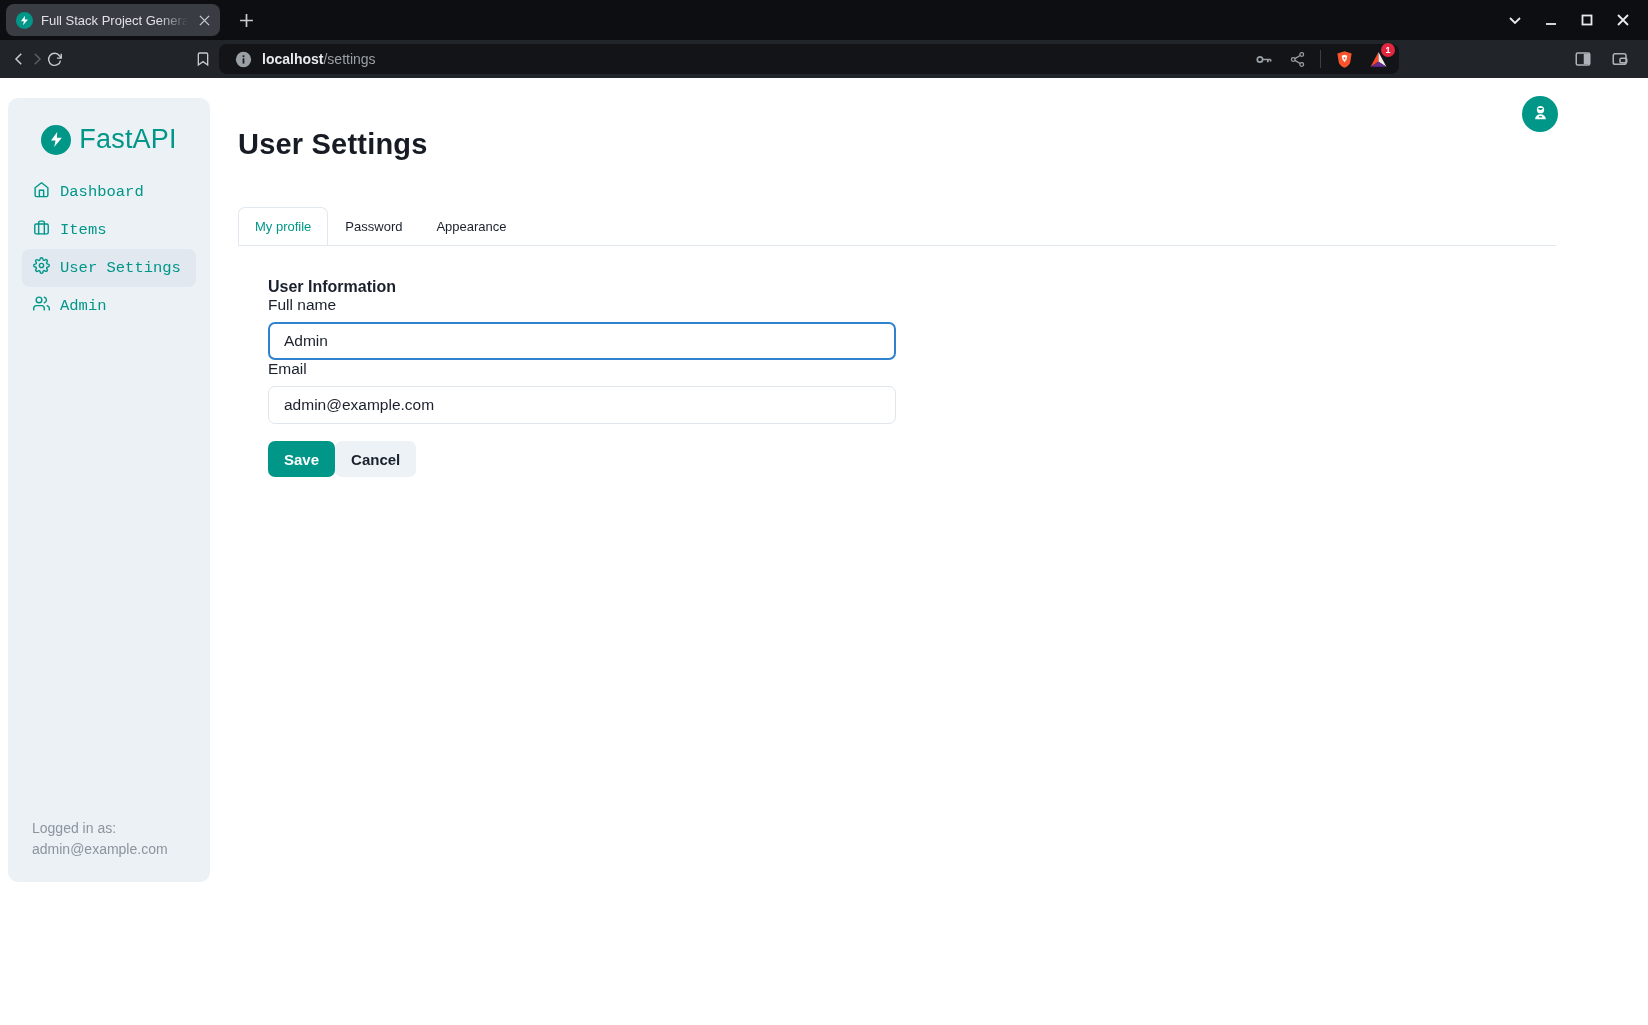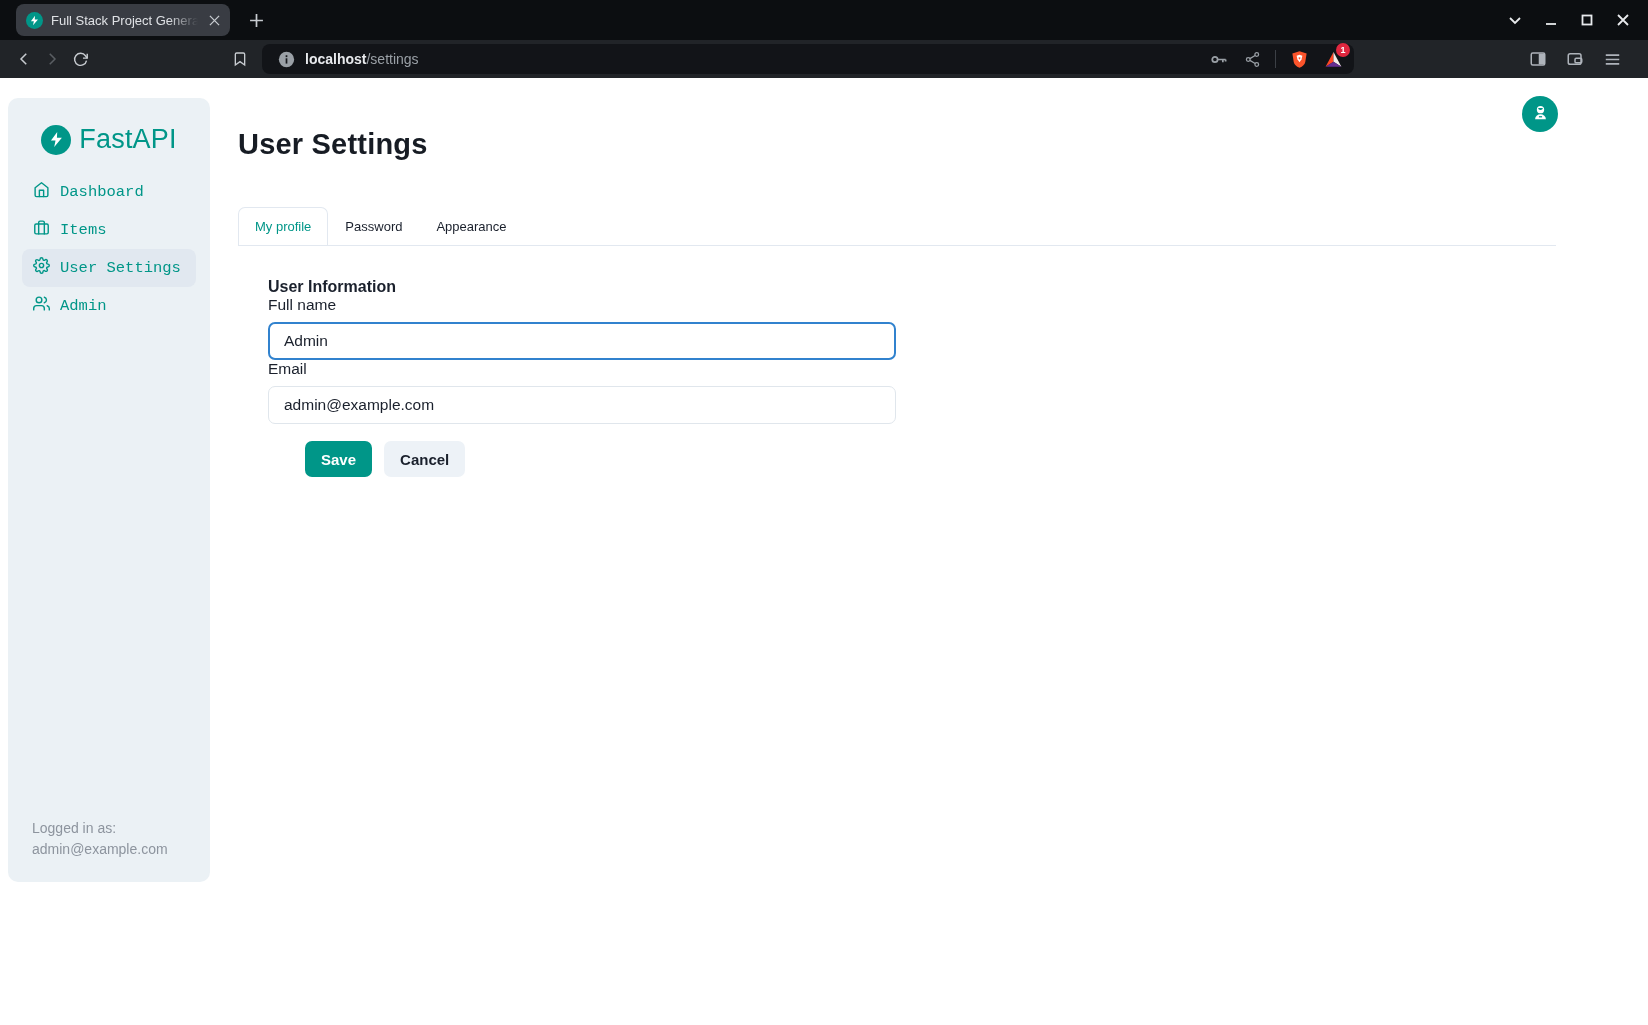--- a/index.html
+++ b/index.html
@@ -1,36 +1,36 @@
 <!DOCTYPE html>
 <html><head>
 <meta charset="utf-8">
 <style>
   * { margin:0; padding:0; box-sizing:border-box; }
   html,body { width:1648px; height:1025px; overflow:hidden; }
   body { font-family:"Liberation Sans", sans-serif; background:#fff; }
 
   
   .tabstrip { height:40px; background:#0c0e11; display:flex; align-items:center; position:relative; }
-  .browser-tab { margin-left:16px; width:214px; height:32px; background:#393c43; border-radius:8px;
+  .browser-tab { margin-left:6px; width:214px; height:32px; background:#393c43; border-radius:8px;
     display:flex; align-items:center; padding:0 8px 0 10px; gap:8px; }
   .favicon { width:17px; height:17px; border-radius:50%; background:#009688; display:flex;
     align-items:center; justify-content:center; flex:none; }
   .tab-title { color:#dfe1e5; font-size:13px; white-space:nowrap; overflow:hidden; flex:1;
     -webkit-mask-image:linear-gradient(90deg,#000 80%,transparent); mask-image:linear-gradient(90deg,#000 80%,transparent); }
   .tab-close { color:#c7cbd0; flex:none; width:16px; height:16px; display:flex; align-items:center; justify-content:center; cursor:pointer; }
   .newtab-btn { margin-left:14px; color:#c7cbd0; width:24px; height:24px; display:flex; align-items:center; justify-content:center; }
   .win-controls { position:absolute; right:0; top:0; height:40px; display:flex; align-items:center; gap:10px; padding-right:12px; color:#e8eaed; }
   .win-btn { width:26px; height:26px; display:flex; align-items:center; justify-content:center; }
 
   .toolbar { height:38px; background:#212428; display:flex; align-items:center; padding:0 10px; }
   .nav-btn { width:28px; height:28px; display:flex; align-items:center; justify-content:center; color:#c7cbd0; }
   .nav-btn.disabled { color:#5a5e63; }
   .bookmark-btn { margin-left:132px; width:28px; height:28px; display:flex; align-items:center; justify-content:center; color:#c7cbd0; }
-  .urlbar { flex:none; width:1092px; margin-left:8px; height:30px; background:#121418; border-radius:8px;
+  .urlbar { flex:none; width:1180px; margin-left:8px; height:30px; background:#121418; border-radius:8px;
     display:flex; align-items:center; padding:0 10px 0 10px; }
   .url-info { width:17px; height:17px; margin:0 10px 0 6px; flex:none; }
   .url-text { font-size:14px; font-weight:700; color:#e8eaed; white-space:nowrap; }
   .url-path { font-size:14px; color:#9aa0a6; font-weight:400; }
   .url-spacer { flex:1; }
   .url-icon { width:22px; height:22px; display:flex; align-items:center; justify-content:center; color:#9aa0a6; margin-left:12px; position:relative; }
   .url-divider { width:1px; height:18px; background:#3c4046; margin-left:12px; }
   .badge { position:absolute; top:-5px; right:-6px; min-width:14px; height:14px; background:#e0273f; border-radius:8px;
     color:#fff; font-size:9px; font-weight:700; display:flex; align-items:center; justify-content:center; padding:0 3px; }
   .toolbar-right { display:flex; align-items:center; gap:13px; margin-left:172px; color:#aeb3ba; }
@@ -59,21 +59,21 @@
   .tab { height:38px; padding:0 16px; display:flex; align-items:center; font-size:13px; color:#1a202c;
     border:1px solid transparent; border-bottom:none; cursor:pointer; }
   .tab.active { color:#009688; border-color:#e2e8f0; border-radius:7px 7px 0 0; background:#fff; margin-bottom:-1px; }
 
   .tab-panel { padding:32px 0 0 30px; }
   .section-title { font-size:16px; font-weight:700; color:#1a202c; }
   .field-label { margin-top:19px; font-size:15.5px; color:#1a202c; }
   .text-input { display:block; margin-top:8px; width:628px; height:38px; border:1px solid #e0e6ec; border-radius:7px;
     padding:0 15px; font-size:15.5px; color:#1a202c; font-family:"Liberation Sans", sans-serif; background:#fff; outline:none; }
   .text-input.focused { border:2px solid #3182ce; padding:0 14px; }
-  .btn-row { margin-top:17px; display:flex; gap:12px;margin-left:37px; }
+  .btn-row { margin-top:17px; display:flex; gap:0; }
   .btn { height:36px; border:none; border-radius:7px; padding:0 16px; font-size:15px; font-weight:700;
     font-family:"Liberation Sans", sans-serif; cursor:pointer; }
   .btn-save { background:#009688; color:#fff; }
   .btn-cancel { background:#edf2f7; color:#1a202c; }
 </style>
 </head>
 <body>
 
 <div class="tabstrip">
   <div class="browser-tab">

